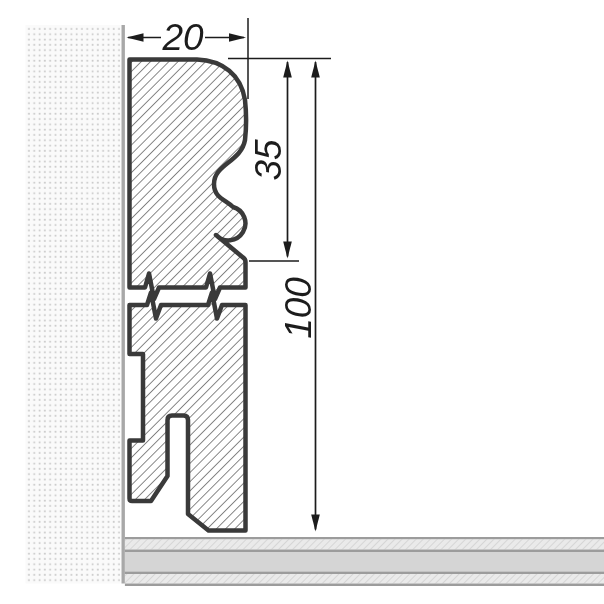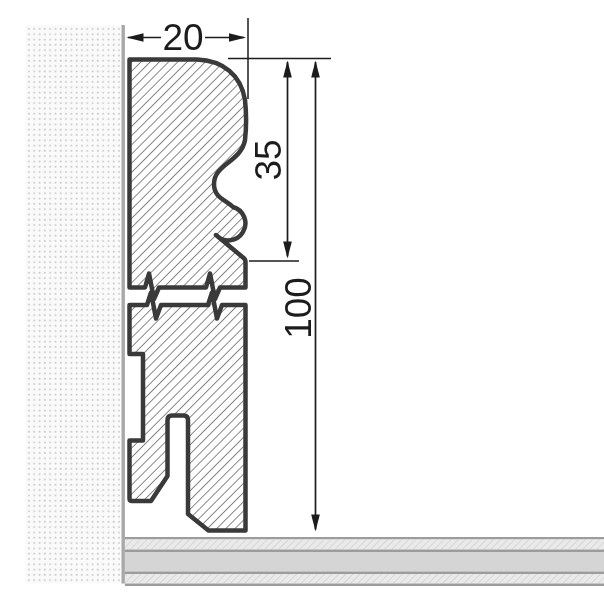--- a/index.html
+++ b/index.html
@@ -9,20 +9,21 @@
     width: 604px;
     height: 604px;
     overflow: hidden;
     font-family: "Liberation Sans", sans-serif;
   }
   .canvas {
     position: relative;
     width: 508px;
     height: 604px;
     background: #ffffff;
+    font-style: italic;
   }
   svg { display: block; }
   .dim-text {
     font-family: "Liberation Sans", sans-serif;
     font-size: 37px;
     fill: #1c1c1c;
   }
 </style>
 </head>
 <body>

